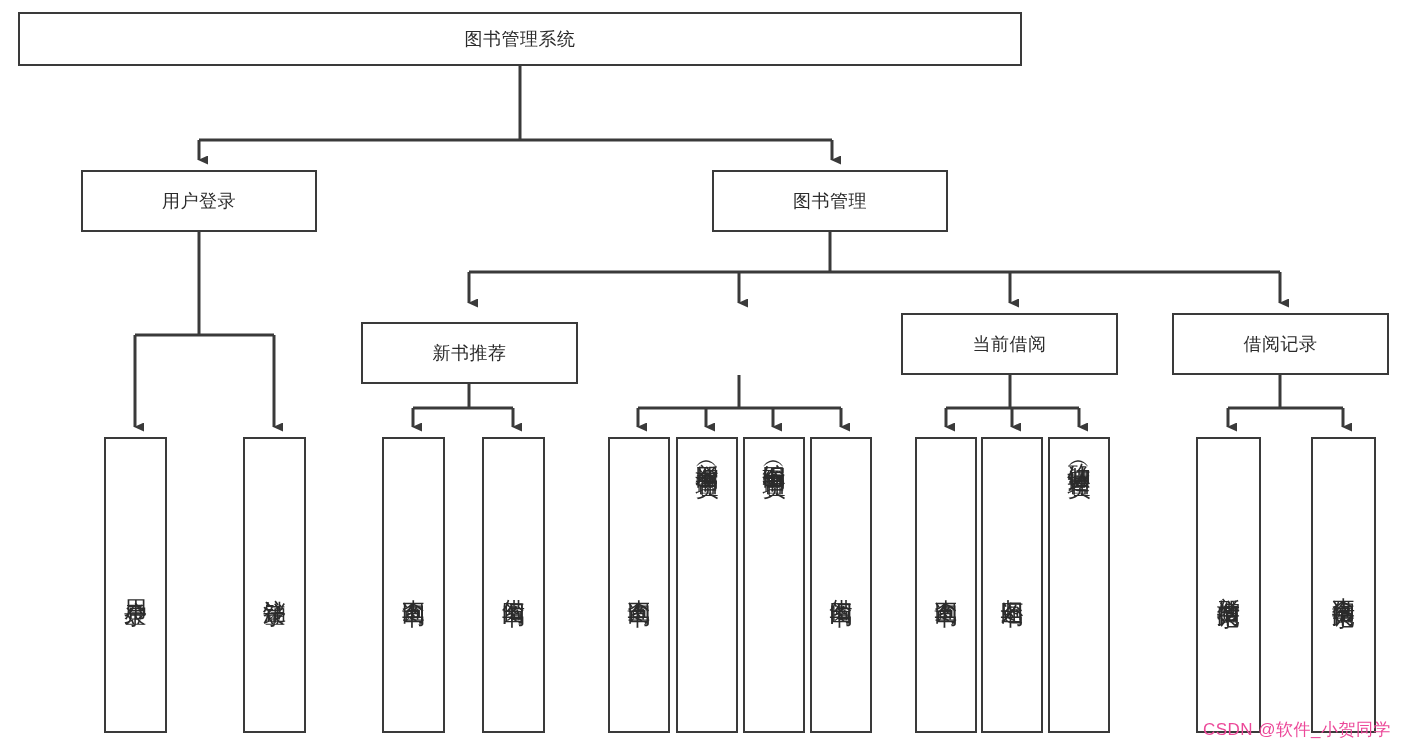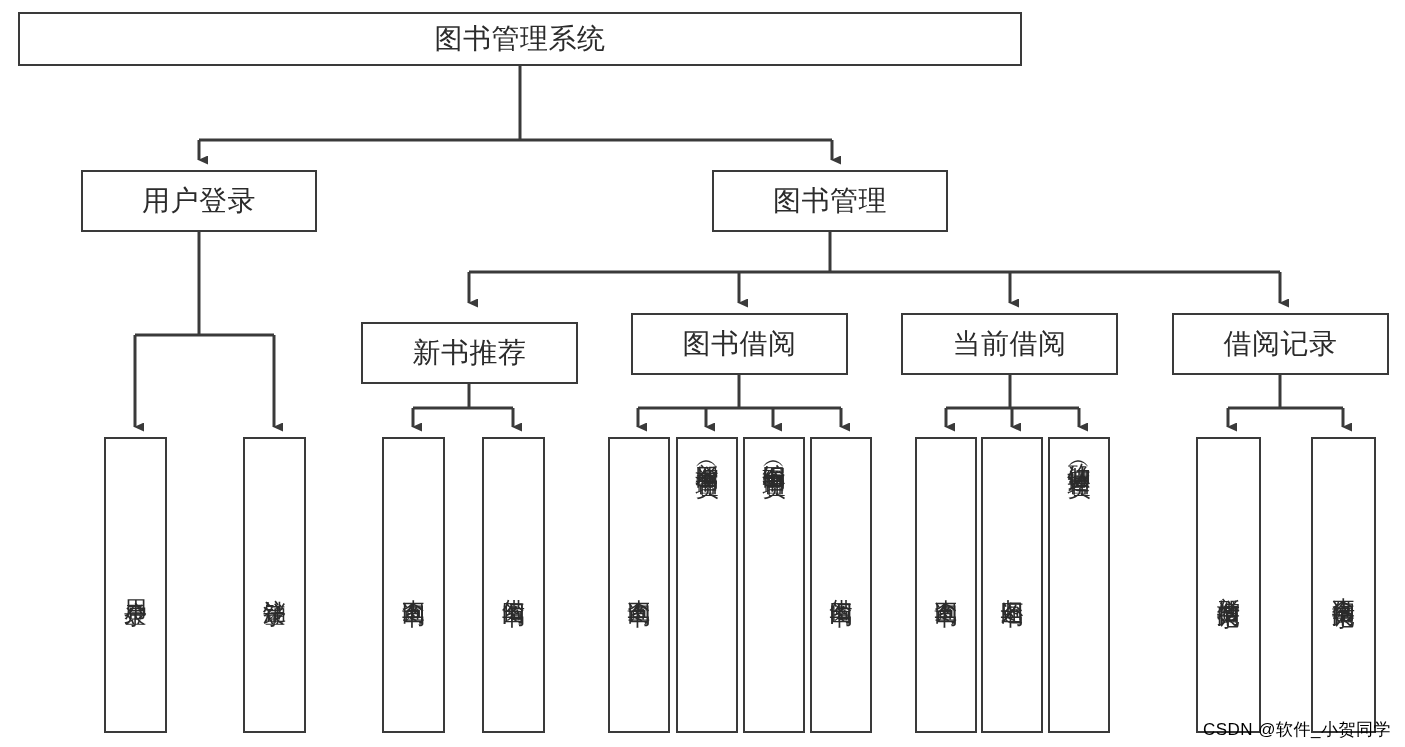--- a/index.html
+++ b/index.html
@@ -37,21 +37,21 @@
     z-index: 2;
   }
   .node-label {
     display: block;
     text-align: center;
     line-height: 1.12;
     color: #2b2b2b;
     letter-spacing: 0.5px;
   }
   .node.horiz .node-label {
-    font-size: 28px;
+    font-size: 18px;
     white-space: nowrap;
   }
   .node.vert {
     align-items: flex-start;
     padding-top: 6px;
   }
   .node.vert .node-label {
     writing-mode: vertical-rl;
     text-orientation: upright;
     font-size: 23px;
@@ -61,21 +61,21 @@
   }
   .node.vert.centered {
     align-items: center;
     padding-top: 0;
   }
   .watermark {
     position: absolute;
     right: 14px;
     bottom: 6px;
     font-size: 17px;
-    color: #000000;
+    color: #ec4899;
     white-space: nowrap;
     z-index: 3;
     letter-spacing: 0.5px;
   }
 </style>
 </head>
 <body>
 
 <div id="canvas">
 
@@ -136,23 +136,20 @@
   <div class="node horiz" style="left:81px; top:170px; width:236px; height:62px;">
     <span class="node-label">用户登录</span>
   </div>
   <div class="node horiz" style="left:712px; top:170px; width:236px; height:62px;font-family:Liberation Serif, serif;">
     <span class="node-label">图书管理</span>
   </div>
 
   <div class="node horiz" style="left:361px; top:322px; width:217px; height:62px;">
     <span class="node-label">新书推荐</span>
   </div>
-  <div class="node horiz" style="left:631px; top:313px; width:217px; height:62px;">
-    <span class="node-label">图书借阅</span>
-  </div>
   <div class="node horiz" style="left:1172px; top:313px; width:217px; height:62px;">
     <span class="node-label">借阅记录</span>
   </div>
   <div class="node horiz" style="left:901px; top:313px; width:217px; height:62px;">
     <span class="node-label">当前借阅</span>
   </div>
 
   <div class="node vert centered" style="left:104px; top:437px; width:63px; height:296px;">
     <span class="node-label">用户登录</span>
   </div>

